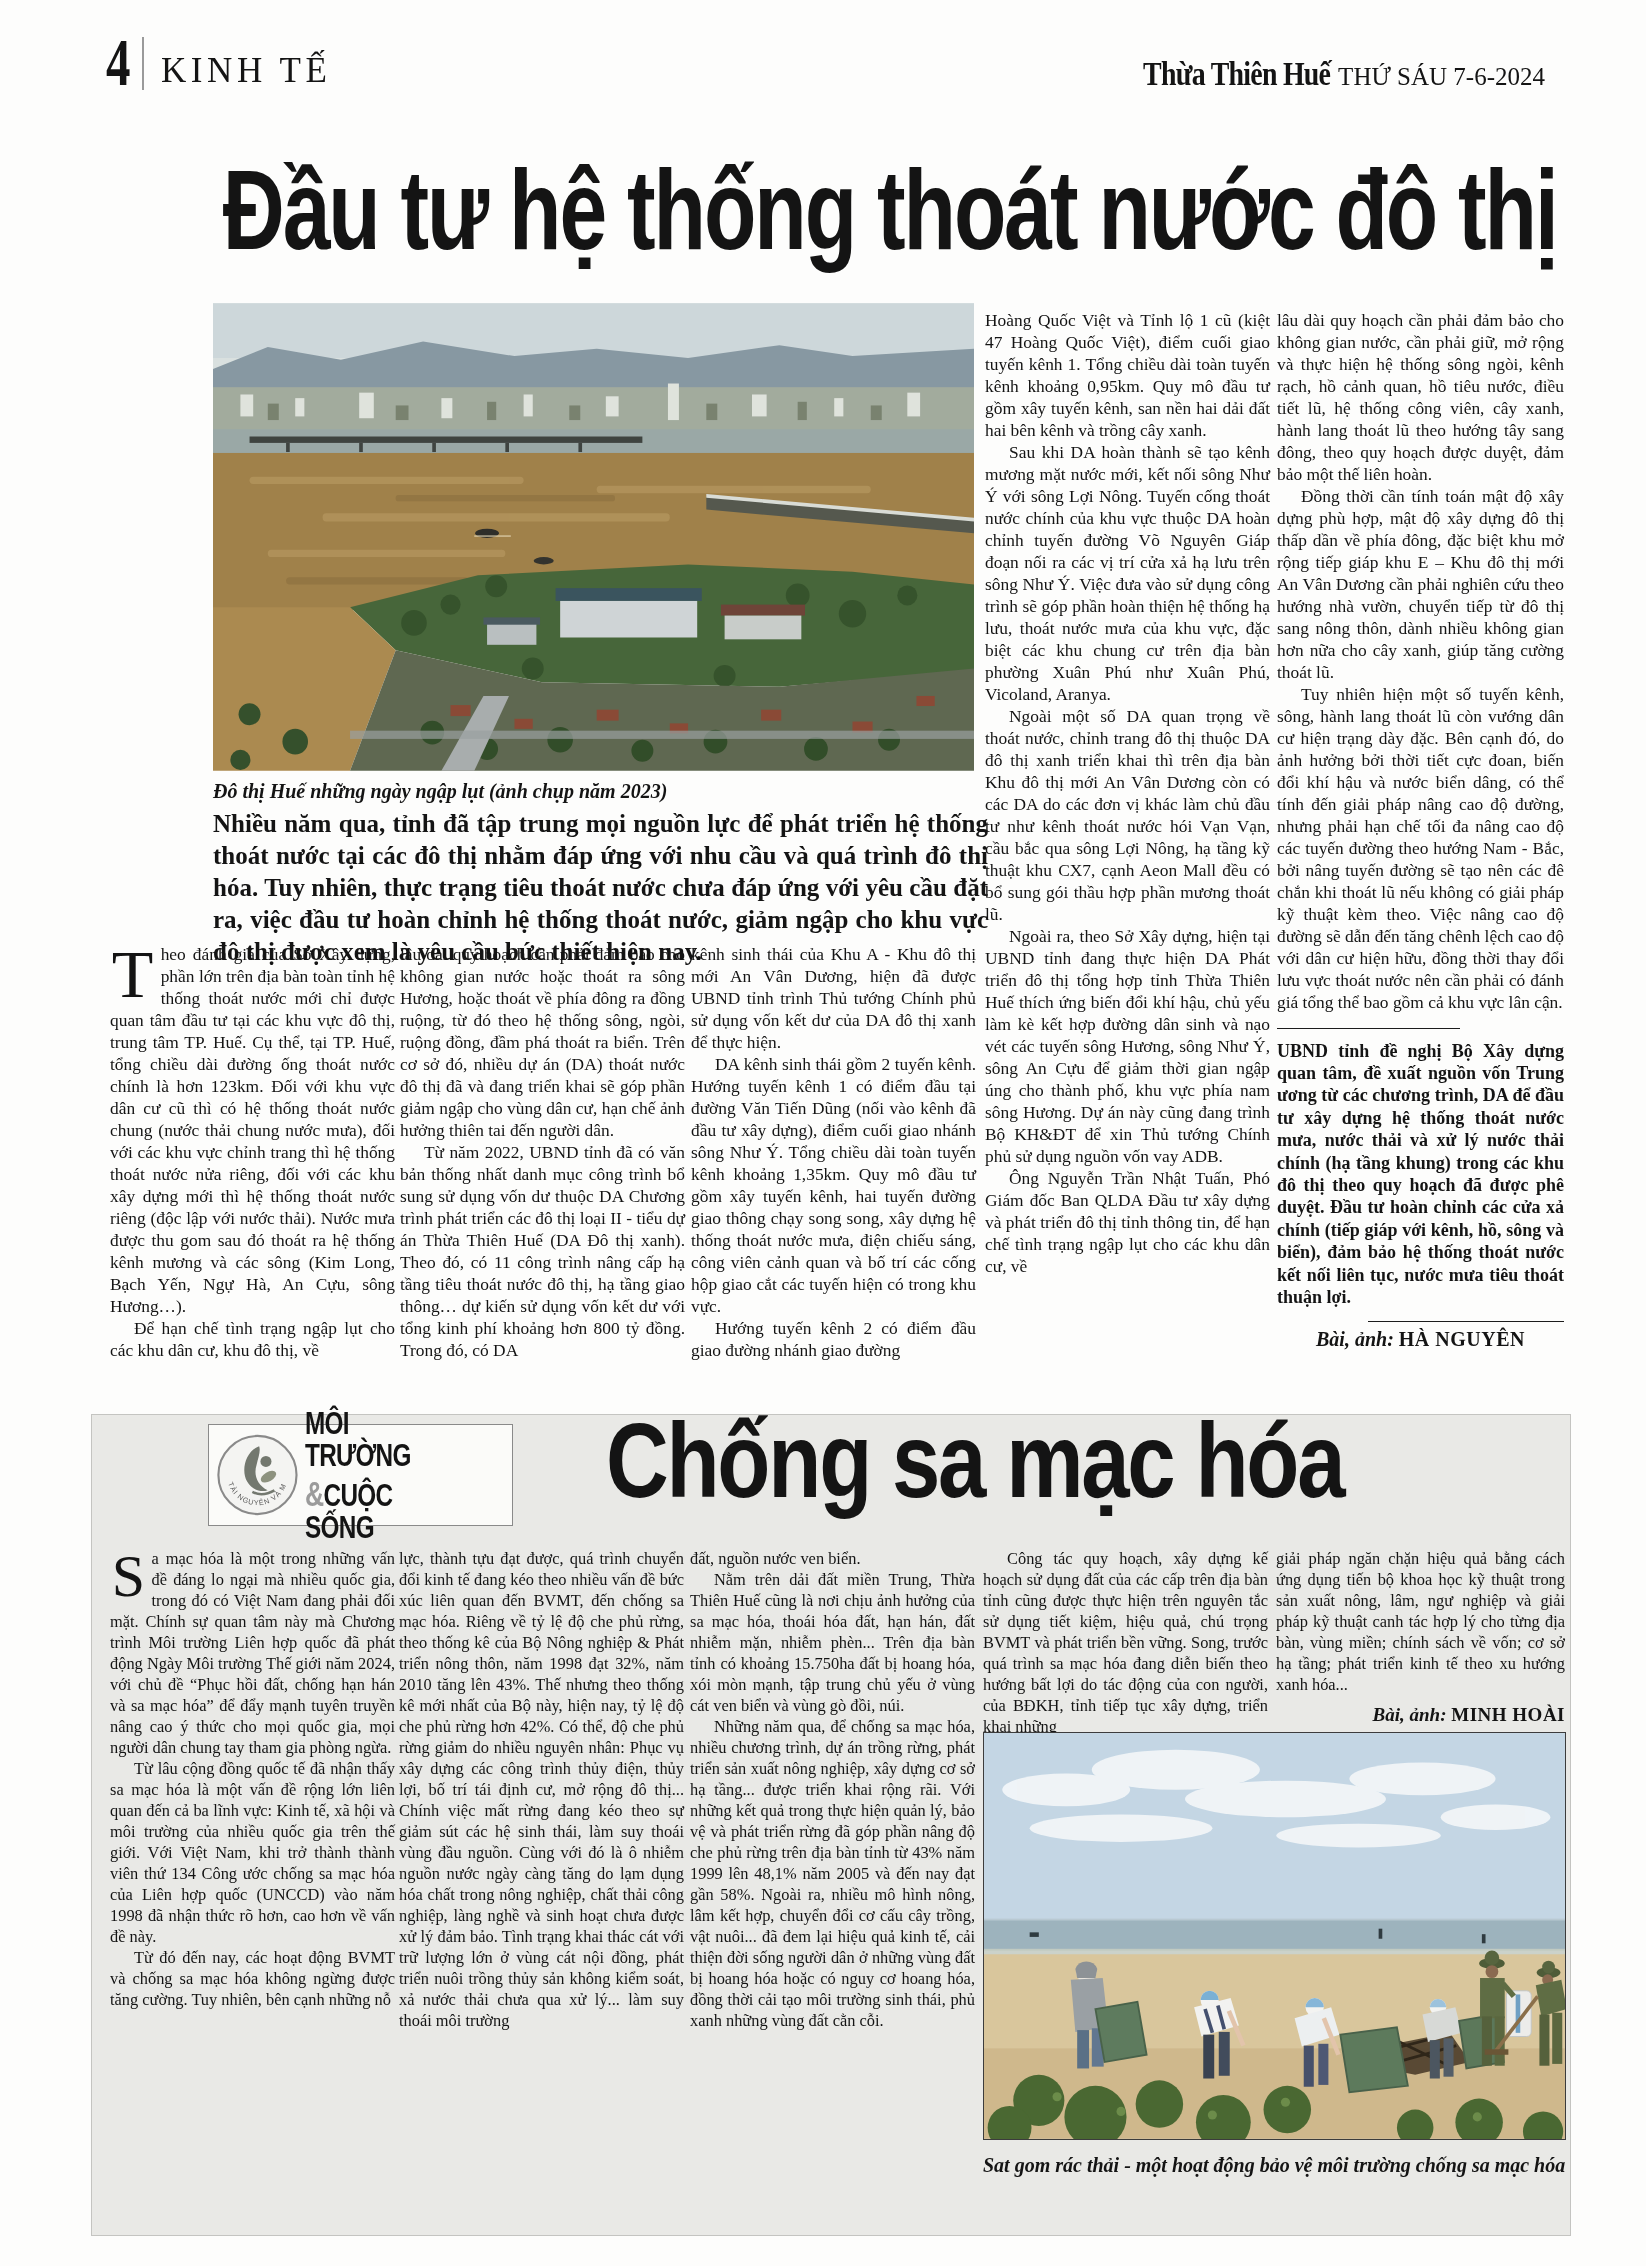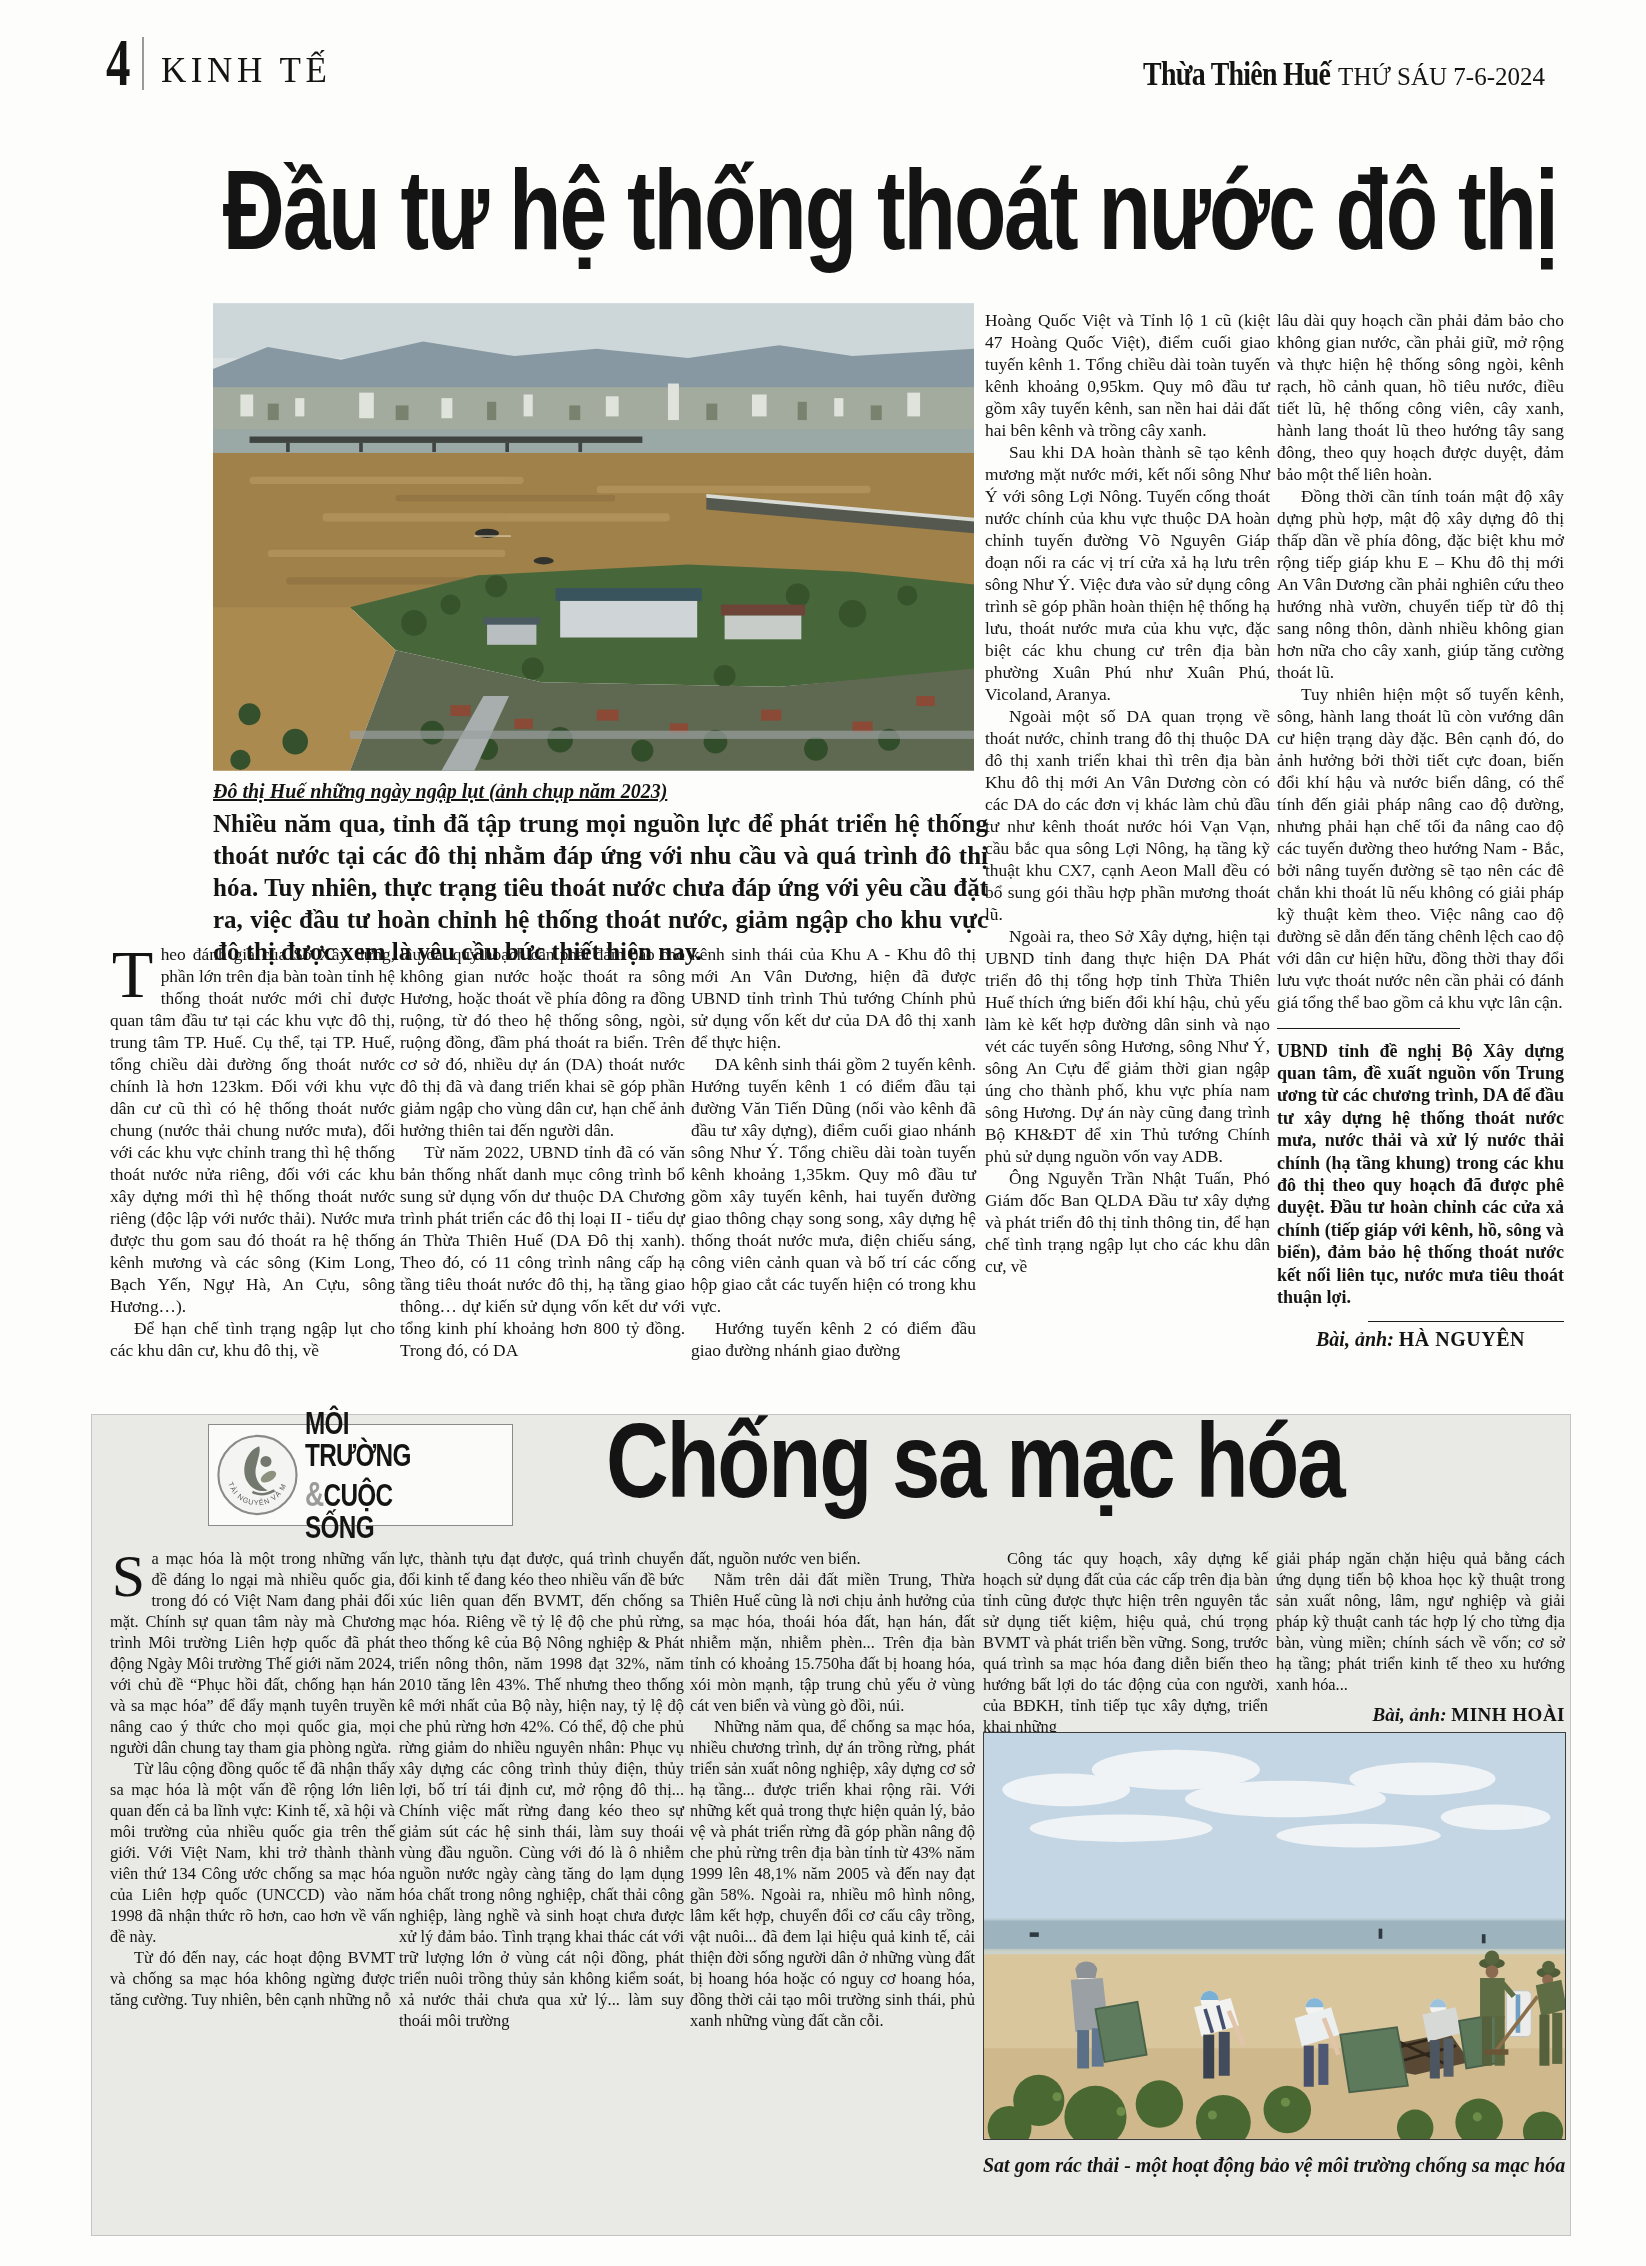--- a/index.html
+++ b/index.html
@@ -19,21 +19,21 @@
          transform:scaleX(.82);transform-origin:right bottom;letter-spacing:-0.9px;}
   .pdate{font-size:25px;line-height:1;margin-bottom:2.7px;}
   
   .headline1{position:absolute;left:0;top:139px;width:100%;margin:12px;text-align:center;
              font-family:"Liberation Sans",sans-serif;font-weight:700;font-size:113px;line-height:1.05;}
   .cond{display:inline-block;transform:scaleX(.76);transform-origin:center;white-space:nowrap;letter-spacing:-2.7px;}
   
   .photo1{position:absolute;left:213px;top:303px;width:761px;height:468px;overflow:hidden;}
   .photo2{position:absolute;left:983px;top:1732px;width:581px;height:406px;overflow:hidden;border:0.9px solid #3c3c3c;background:#cfdde8;}
   .caption{position:absolute;font-size:20px;font-weight:700;font-style:italic;line-height:1.2;}
-  .caption1{left:213px;top:779px;width:761px;text-decoration:underline;}
+  .caption1{left:213px;top:779px;width:761px;}
   .caption2{left:983px;top:2153px;width:585px;}
   
   .lead{position:absolute;left:213px;top:808px;width:775px;margin:0;
         font-size:25px;line-height:32px;font-weight:700;text-align:justify;}
   
   .col{position:absolute;width:285px;font-size:17.4px;line-height:22px;text-align:justify;}
   .col p{margin:0;}
   .col p.ind{text-indent:24px;}
   .colA1{left:110px;top:943px;height:462px;}
   .colA2{left:400px;top:943px;height:462px;}

